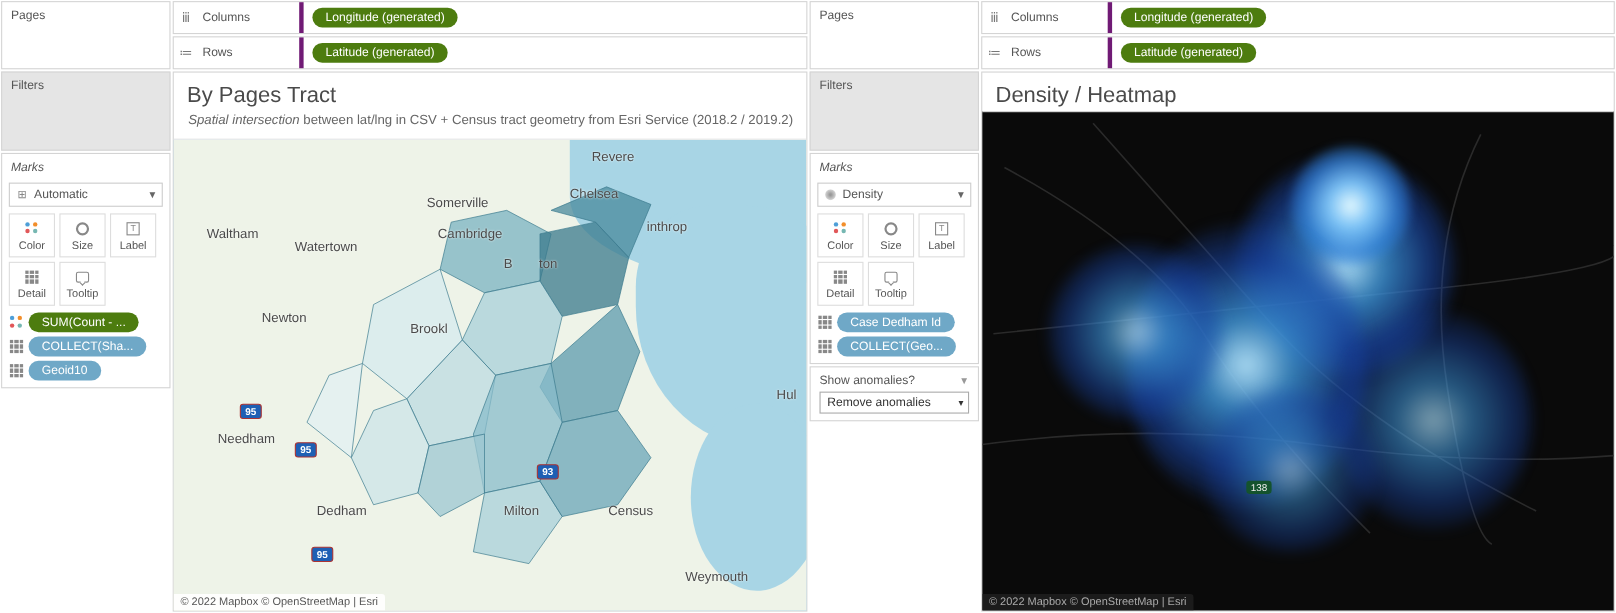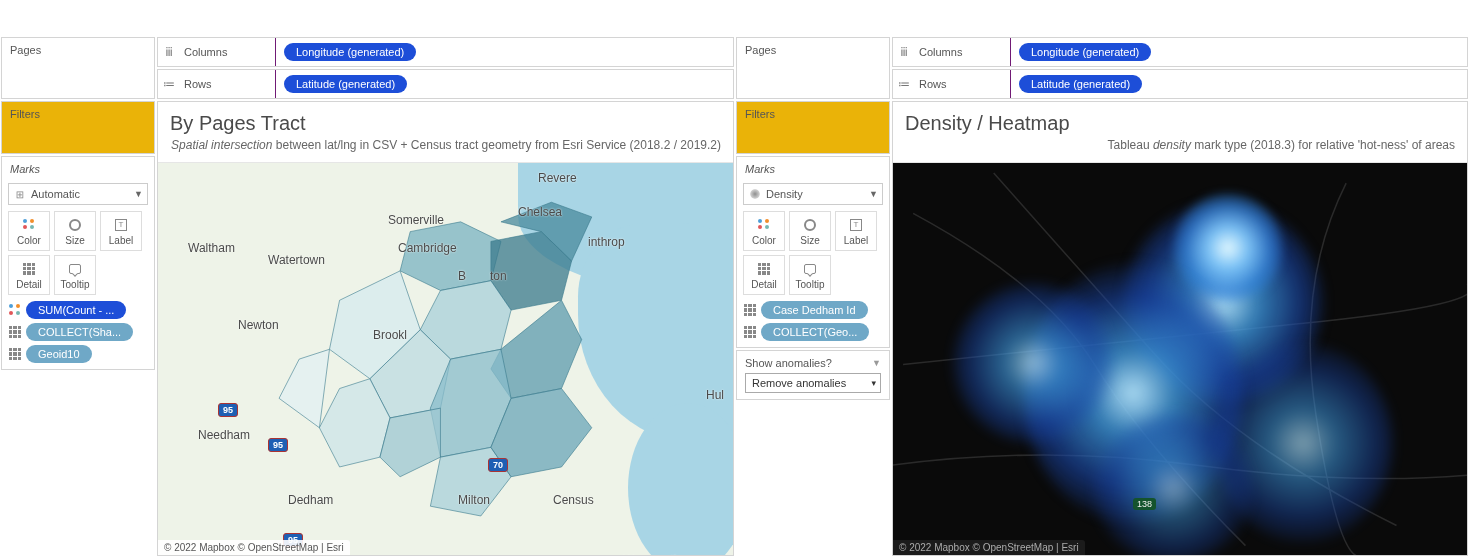--- a/index.html
+++ b/index.html
@@ -19,21 +19,20 @@
   }
   .half {
     display: flex;
     flex-direction: column;
     height: 100%;
   }
   .half-left { width: 735px; }
   .half-right { width: 734px; }
   .top-row {
     display: flex;
-    margin-top: 36px;
   }
   .side-col {
     width: 156px;
     flex-shrink: 0;
     display: flex;
     flex-direction: column;
   }
   .main-col {
     flex: 1;
     display: flex;
@@ -54,34 +53,34 @@
     align-items: center;
     justify-content: center;
     color: #777;
     font-size: 12px;
   }
   .shelf-name {
     width: 96px;
     font-size: 11px;
     color: #555;
     padding-left: 4px;
-    border-right: 1px solid #701a75;
+    border-right: 4px solid #701a75;
     height: 100%;
     display: flex;
     align-items: center;
   }
   .shelf-content {
     flex: 1;
     display: flex;
     align-items: center;
     padding-left: 8px;
     gap: 6px;
   }
   .pill {
-    background: #1d4ed8;
+    background: #4d7c0f;
     color: #fff;
     padding: 3px 12px;
     border-radius: 12px;
     font-size: 11px;
     white-space: nowrap;
     display: inline-flex;
     align-items: center;
   }
   .pill-blue { background: #6fa8c7; }
   .marks-card {
@@ -306,23 +305,23 @@
   .box-t { width:12px; height:12px; border:1px solid #888; font-size:8px; display:flex; align-items:center; justify-content:center; color:#888; }
   .grid9 { display:inline-grid; grid-template-columns:repeat(3,1fr); gap:1px; width:12px; height:12px; }
   .grid9 i { background:#888; }
   .speech { width:12px; height:10px; border:1.5px solid #888; border-radius:2px; position:relative; }
   .speech::after { content:""; position:absolute; bottom:-3px; left:3px; width:3px; height:3px; border-left:1.5px solid #888; border-bottom:1.5px solid #888; transform:rotate(-45deg); background:#fff; }
   .ico-auto { font-size:10px; color:#888; }
   .ico-density { width:10px; height:10px; border-radius:50%; background: radial-gradient(circle,#999 10%,#ccc 60%,transparent 80%); }
   .filters-panel {
     border: 1px solid #d4d4d4;
     margin: 1px;
-    background: #eab308;
+    background: #e5e5e5;
     padding: 6px 8px;
-    height: 53px;
+    height: 72px;
     font-size: 11px;
     color: #555;
   }
   .pages-panel {
     border: 1px solid #d4d4d4;
     margin: 1px;
     background: #fff;
     padding: 6px 8px;
     height: 62px;
     font-size: 11px;
@@ -514,21 +513,21 @@
             <span class="city-label" style="left:40px;top:265px;">Needham</span>
             <span class="city-label" style="left:130px;top:330px;">Dedham</span>
             <span class="city-label" style="left:300px;top:330px;">Milton</span>
             <span class="city-label" style="left:395px;top:330px;">Census</span>
             <span class="city-label" style="left:465px;top:390px;">Weymouth</span>
             <span class="city-label" style="left:548px;top:225px;">Hul</span>
 
             <span class="route-shield" style="left:60px;top:240px;">95</span>
             <span class="route-shield" style="left:110px;top:275px;">95</span>
             <span class="route-shield" style="left:125px;top:370px;">95</span>
-            <span class="route-shield" style="left:330px;top:295px;">70</span>
+            <span class="route-shield" style="left:330px;top:295px;">93</span>
             <div class="attrib">© 2022 Mapbox © OpenStreetMap | Esri</div>
           </div>
         </div>
       </div>
     </div>
   </div>
 
   <div class="half half-right">
     <div class="top-row" style="height:100%;">
       <div class="side-col">
@@ -650,23 +649,20 @@
         </div>
         <div class="shelf-row">
           <span class="shelf-icon-col">≔</span>
           <span class="shelf-name">Rows</span>
           <div class="shelf-content">
             <span class="pill">Latitude (generated)</span>
           </div>
         </div>
         <div class="viz">
           <div class="viz-title">Density / Heatmap</div>
-          <div class="viz-subtitle">
-            <span>Tableau </span><span class="ital">density</span><span> mark type (2018.3) for relative 'hot-ness' of areas</span>
-          </div>
           <div class="map-body map-dark">
 
             <svg class="dark-roads" viewBox="0 0 570 400" preserveAspectRatio="none">
               <g stroke="#2a2a2a" stroke-width="1.5" fill="none">
                 <path d="M20,50 Q150,120 200,200 T350,380"></path>
                 <path d="M10,200 Q200,180 400,160 T570,120"></path>
                 <path d="M100,10 Q180,100 260,190 T500,360"></path>
                 <path d="M0,300 Q150,280 300,300 T570,310"></path>
                 <path d="M450,20 Q400,120 420,250 T460,390"></path>
               </g>

